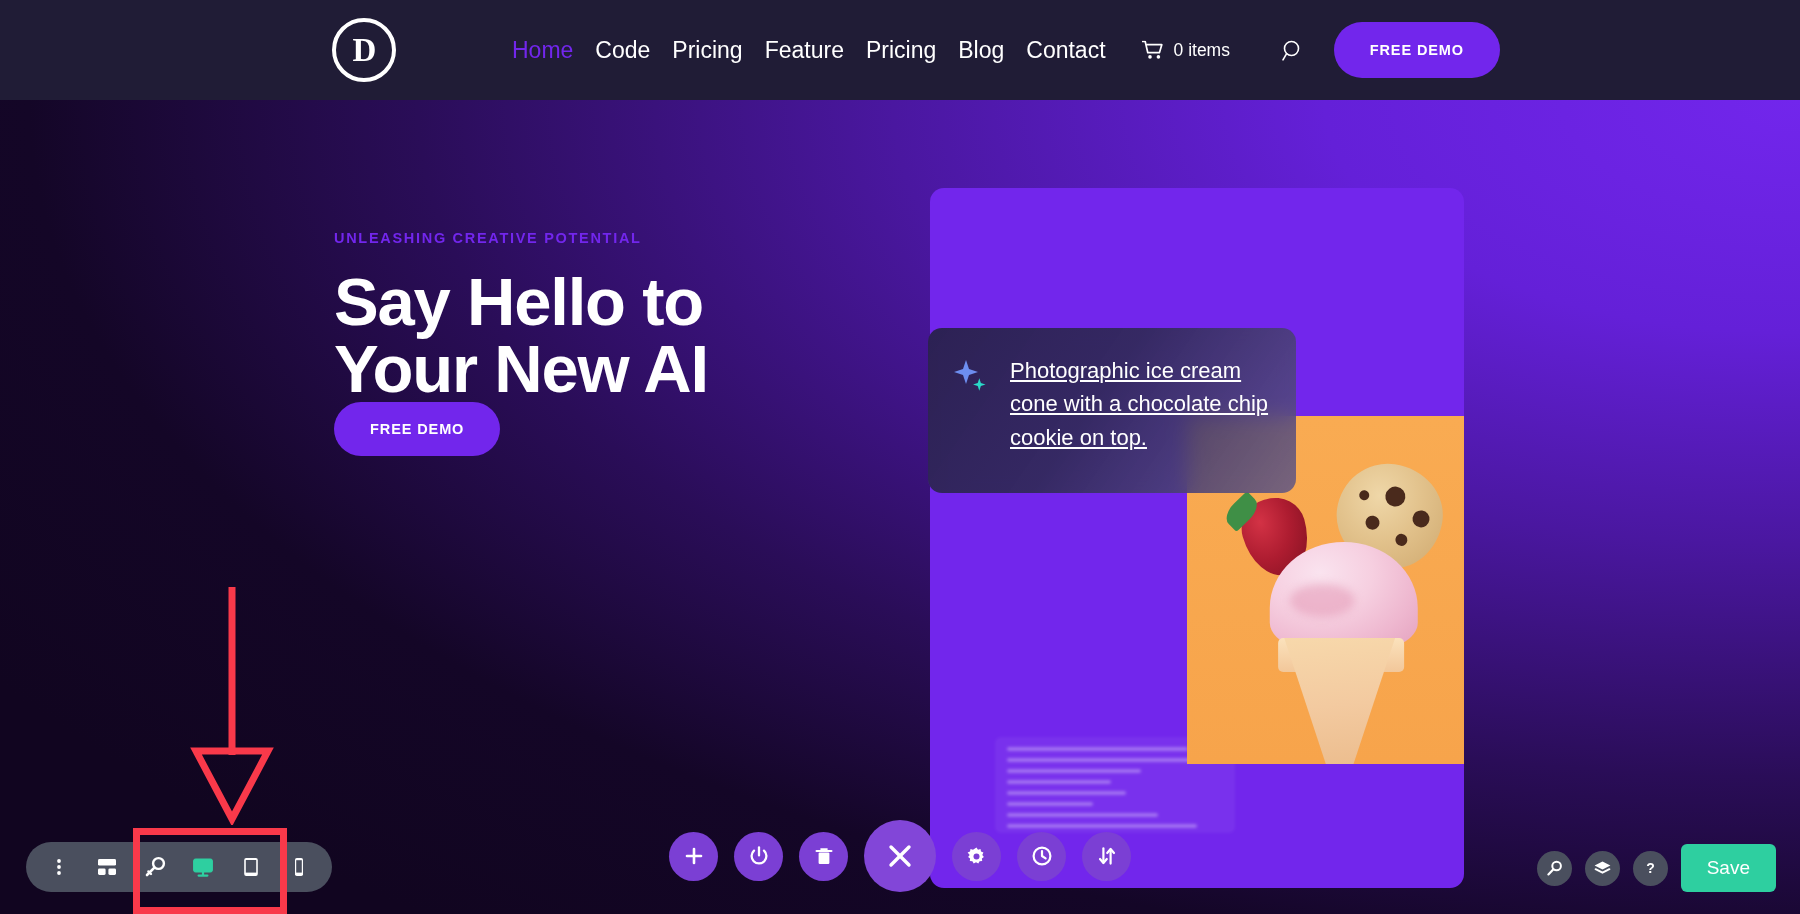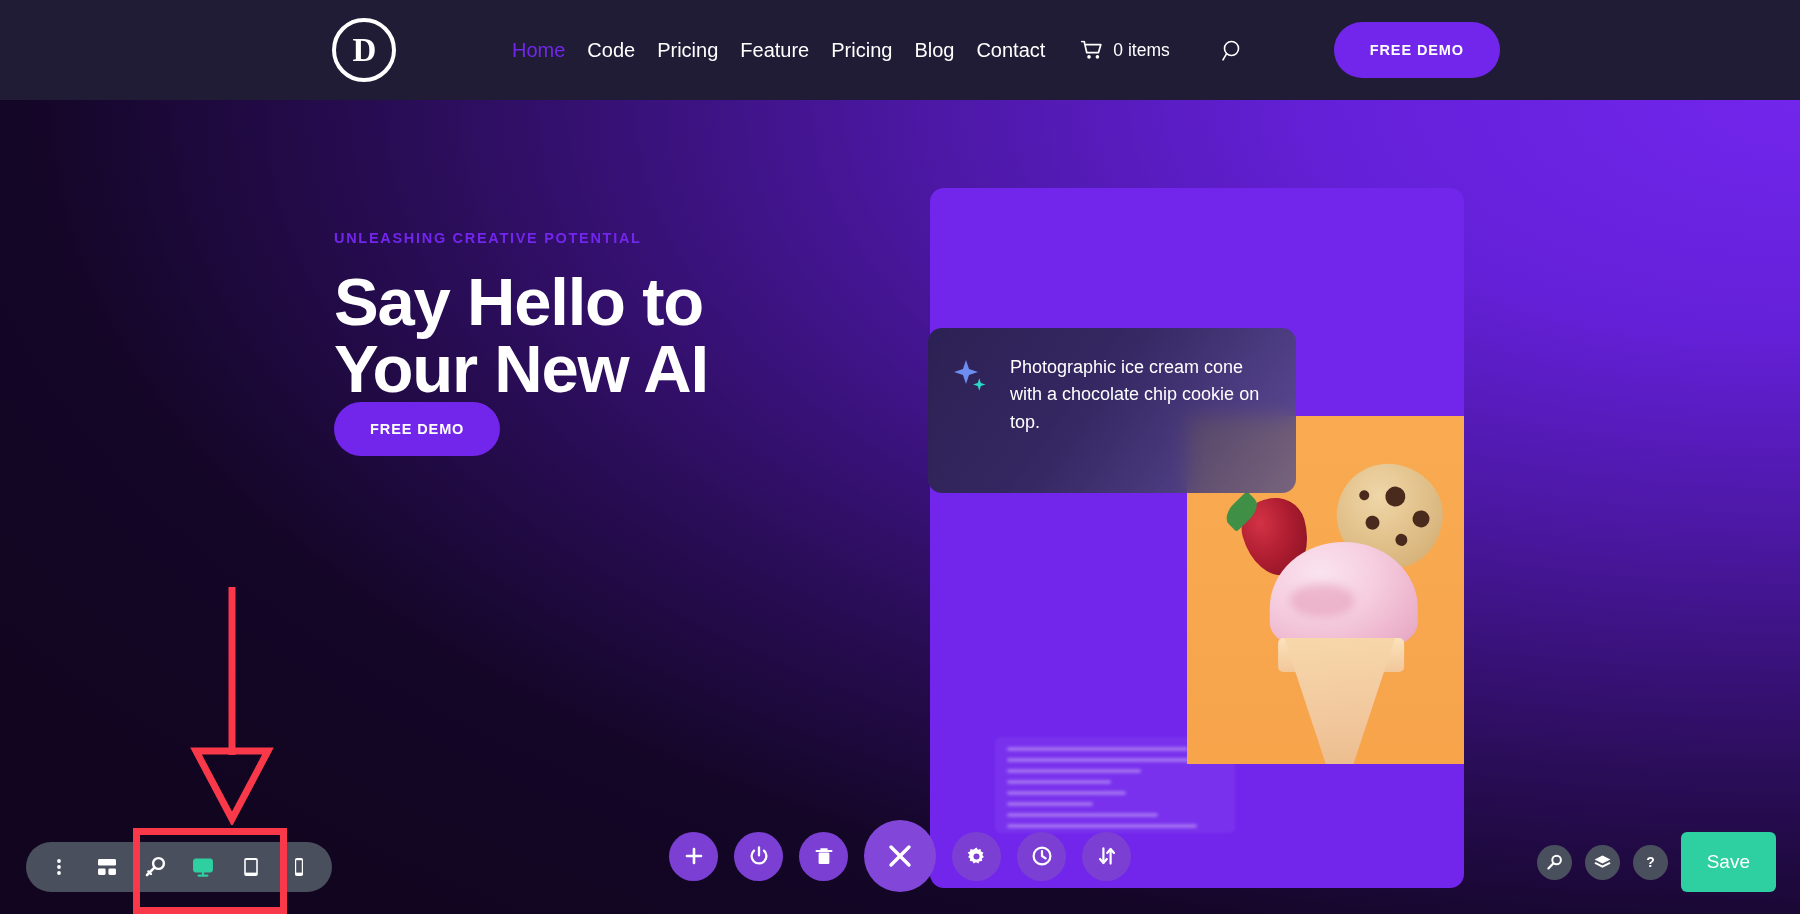--- a/index.html
+++ b/index.html
@@ -58,21 +58,21 @@
     position: absolute;
     left: 512px;
     top: 50%;
     transform: translateY(-50%);
     display: flex;
     align-items: center;
     gap: 22px;
   }
   .nav-link {
     color: #ffffff;
-    font-size: 20px;
+    font-size: 23px;
     font-weight: 400;
     white-space: nowrap;
     cursor: pointer;
   }
   .nav-link.active { color: #7226ec; }
 
   .cart-group {
     display: flex;
     align-items: center;
     gap: 10px;
@@ -304,22 +304,23 @@
     background: linear-gradient(125deg, rgba(42,33,78,0.97) 0%, rgba(50,41,92,0.95) 45%, rgba(92,85,135,0.82) 100%);
     backdrop-filter: blur(10px);
     display: flex;
     align-items: flex-start;
     padding: 26px 26px 26px 24px;
     gap: 18px;
     z-index: 6;
   }
   .prompt-text {
     color: #ffffff;
-    font-size: 18px;
+    font-size: 22px;
     line-height: 1.52;
+    text-decoration: underline;
   }
 
   
   .anno-arrow {
     position: absolute;
     left: 190px;
     top: 585px;
     width: 84px;
     height: 240px;
     z-index: 40;
@@ -405,21 +406,21 @@
     display: flex;
     align-items: center;
     justify-content: center;
     cursor: pointer;
   }
   .save-btn {
     background: #2ecfa0;
     color: #ffffff;
     border: none;
     border-radius: 6px;
-    height: 60px;
+    height: 48px;
     padding: 0 26px;
     font-size: 19px;
     font-weight: 400;
     cursor: pointer;
     font-family: "Liberation Sans", sans-serif;
   }
 
   svg { display: block; }
 </style>
 </head>

